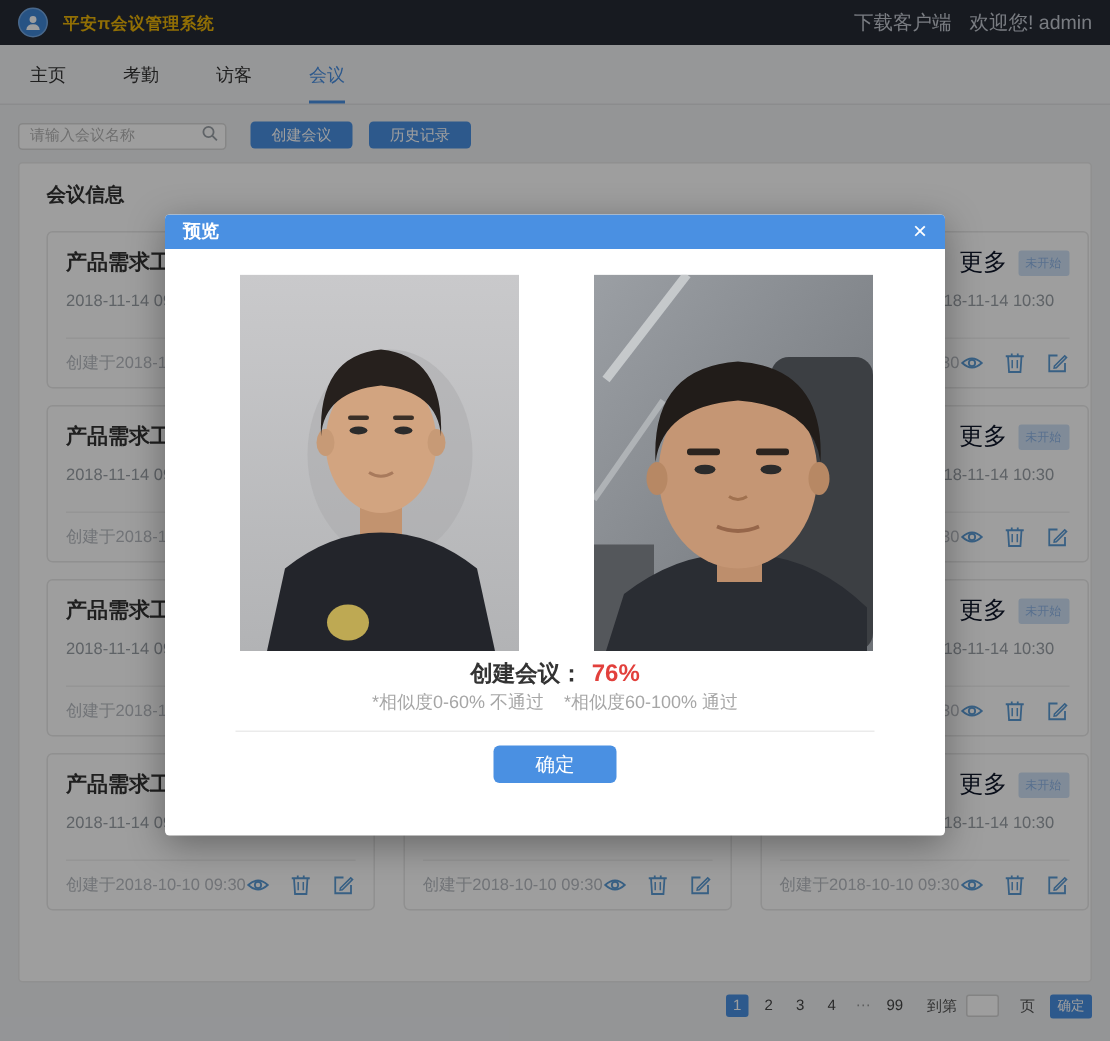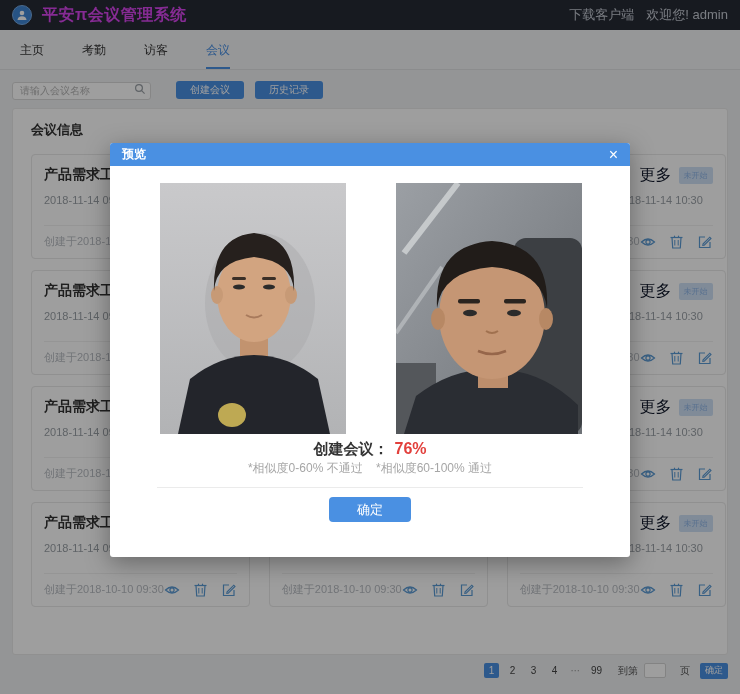--- a/index.html
+++ b/index.html
@@ -5,39 +5,39 @@
   * { margin:0; padding:0; box-sizing:border-box; }
   html,body { width:740px; height:694px; }
   body {
     font-family:"Liberation Sans","DejaVu Sans",sans-serif;
     background:#eff1f3; position:relative; overflow:hidden;
   }
   
   .topbar { height:30px; background:#262b35; display:flex; align-items:center; padding:0 12px; }
   .logo { width:20px; height:20px; border-radius:50%; background:#3f86d6; border:1px solid #76a9e2;
           display:flex; align-items:center; justify-content:center; margin-right:10px; }
-  .app-title { color:#d946ef; font-size:16px; font-weight:bold; letter-spacing:0.5px; }
+  .app-title { color:#eab308; font-size:11px; font-weight:bold; letter-spacing:0.5px; }
   .topbar-right { margin-left:auto; display:flex; gap:12px; font-size:13px; color:#c3c8d1; }
   .topbar-right span { cursor:default; }
   
   .tabbar { height:40px; background:#f3f4f6; border-bottom:1px solid #e1e2e4;
             display:flex; align-items:flex-end; padding-left:20px; gap:38px;text-align:right; }
   .tab { font-size:12px; color:#333; padding-bottom:10px; cursor:pointer; }
   .tab.active { color:#4a90e2; border-bottom:2px solid #4a90e2; padding-bottom:8px; }
   
   .toolbar { margin:10px 12px 0; display:flex; align-items:center; }
   .searchbox { position:relative; width:139px; }
   .searchbox input { width:139px; height:18px; border:1px solid #d9d9d9; border-radius:3px;
                      background:#fff; font-size:10px; padding:0 20px 0 7px; color:#555;
                      font-family:inherit; }
   .searchbox input::placeholder { color:#b4b4b4; }
   .search-ic { position:absolute; right:5px; top:3px; }
   .btn-blue { height:18px; background:#4a90e2; border:none; border-radius:3px; color:#fff;
               font-size:10px; padding:0 14px; cursor:pointer; font-family:inherit; }
-  .btn-create { margin-left:25px; }
+  .btn-create { margin-left:16px; }
   .btn-history { margin-left:11px; }
   
   .panel { margin:8px 12px 0; height:547px; background:#fff; border:1px solid #e8e8e8;
            border-radius:3px; padding:10px 18px 0; }
   .panel-title { font-size:13px; font-weight:bold; color:#333; margin:2px 0 15px; }
   .grid { display:grid; grid-template-columns:repeat(3,1fr); column-gap:19px; row-gap:11px; }
   .card { height:105px; border:1px solid #e8e8e8; border-radius:4px; background:#fff;
           padding:10px 12px 8px; display:flex; flex-direction:column; }
   .card-top { display:flex; align-items:center; gap:7px; }
   .card-title { flex:1; font-size:14px; font-weight:bold; color:#333; white-space:nowrap;

